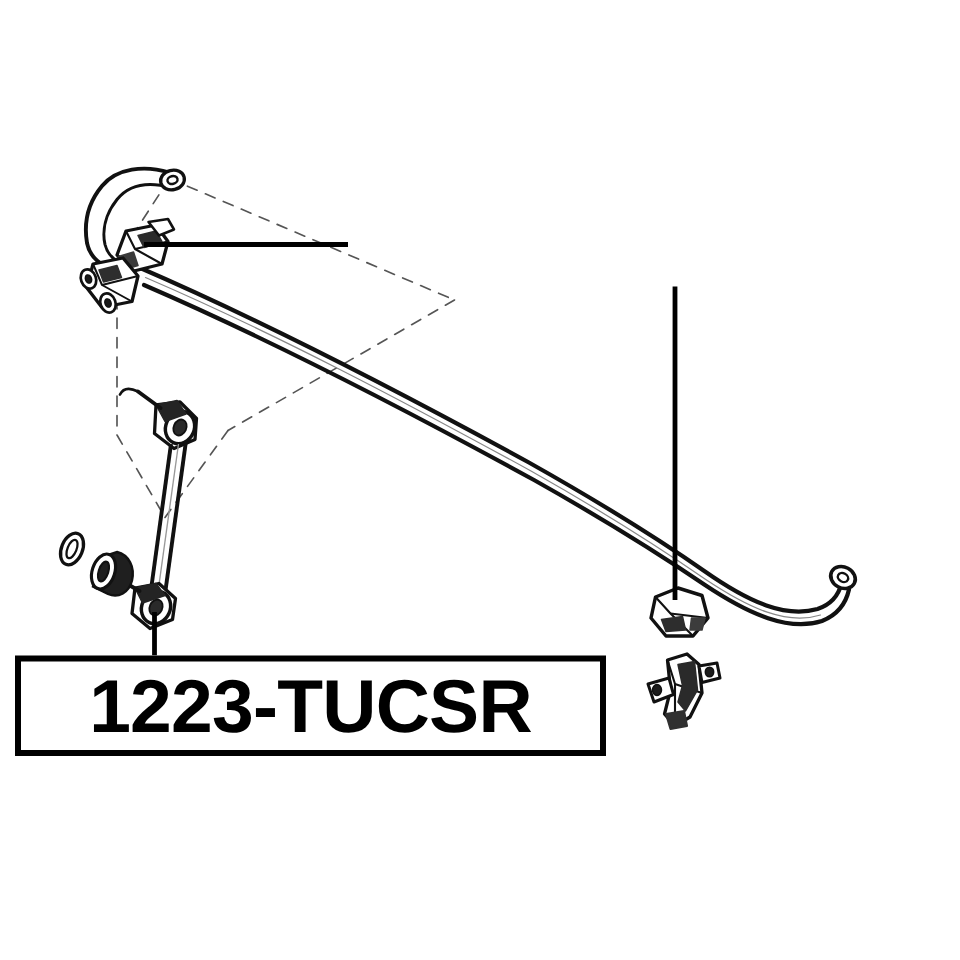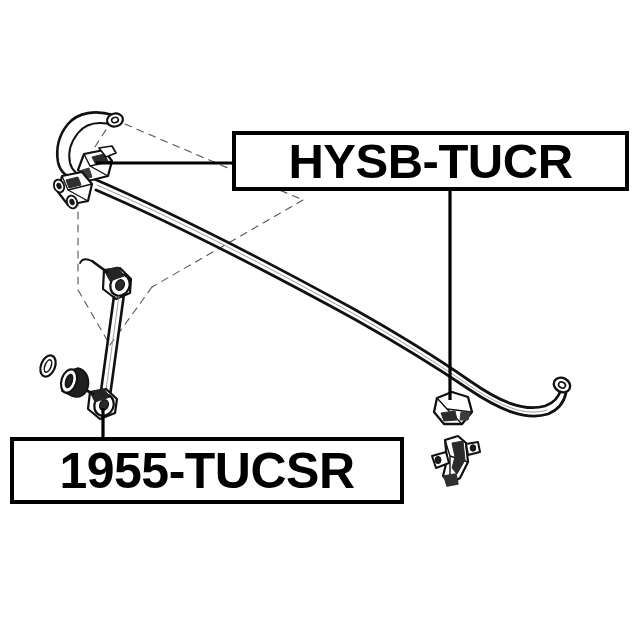--- a/index.html
+++ b/index.html
@@ -194,21 +194,18 @@
       <path d="M 444 476 L 456 474 L 458 484 L 447 486 Z" fill="#303030" stroke="#303030" stroke-width="1.4"></path>
     </g>
 
     <g stroke="#000000" stroke-width="3.2" fill="none" stroke-linecap="butt">
       <path d="M 96 163 L 232 163"></path>
       <path d="M 450 191 L 450 400"></path>
       <path d="M 103 408 L 103 437"></path>
     </g>
   </svg>
 
-  <div class="callout" id="callout-hysb">
-    <span class="callout-text">HYSB-TUCR</span>
+
+  <div class="callout" id="callout-1223">
+    <span class="callout-text">1223-TUCSR</span>
   </div>
 
-  <div class="callout" id="callout-1223">
-    <span class="callout-text">1955-TUCSR</span>
-  </div>
-
 </div>
 
 </body></html>

